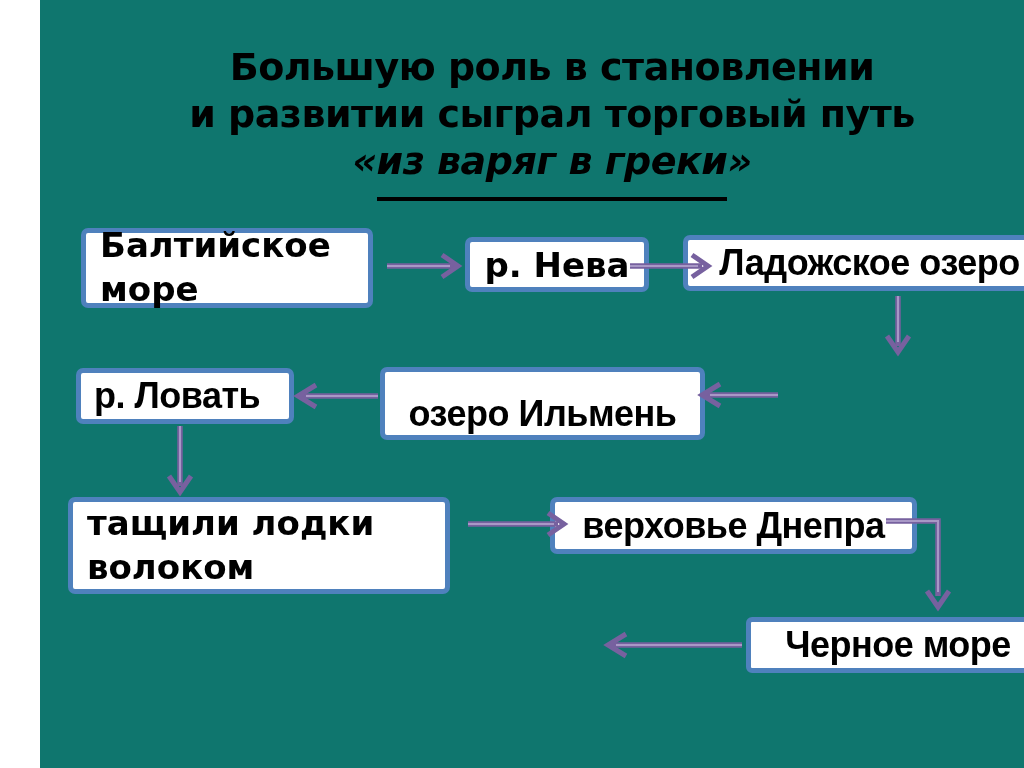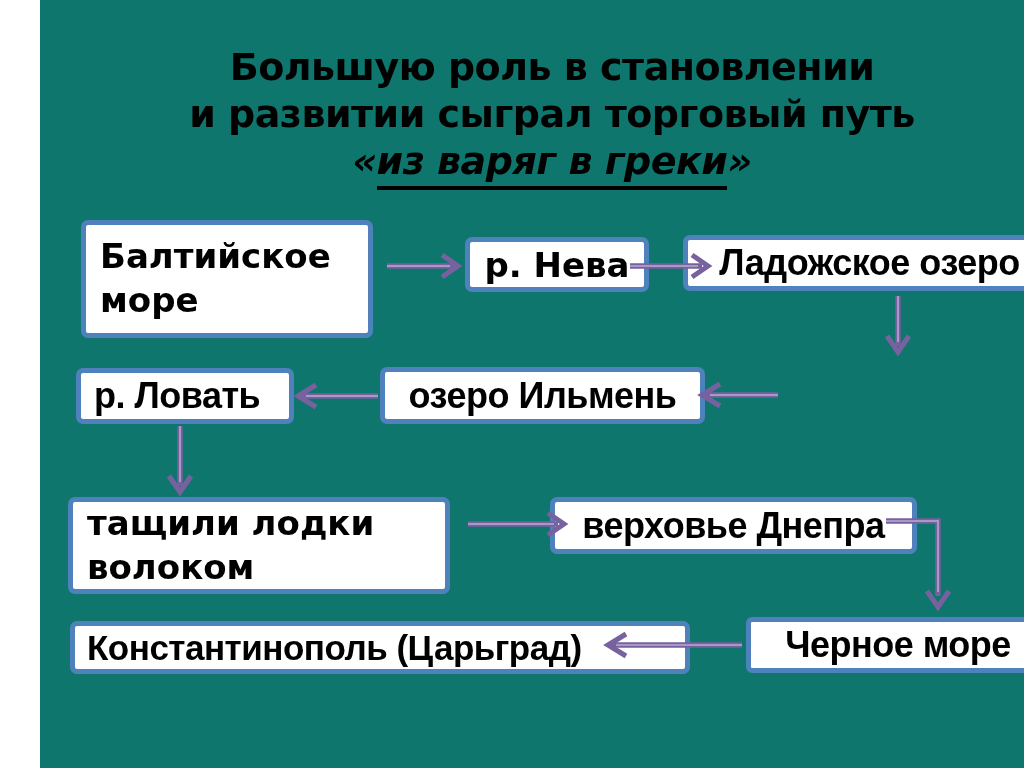--- a/index.html
+++ b/index.html
@@ -11,38 +11,38 @@
   
   .title{
     position:absolute;top:44px;left:0;width:100%;
     text-align:center;font-weight:bold;font-size:38px;line-height:47px;
     letter-spacing:-0.5px;
   }
   .title .em-line{font-size:38px;}
   .title .quote{font-style:italic;}
   .title .em{
     font-style:italic;
-    display:inline-block;border-bottom:4px solid #000;padding-bottom:1px;
+    display:inline-block;border-bottom:4px solid #000;padding-bottom:12px;
   }
   
   .node{
     position:absolute;box-sizing:border-box;background:#fff;
     border:5px solid var(--box-border);border-radius:7px;
     display:flex;align-items:center;font-weight:bold;color:#000;
     white-space:nowrap;
   }
   .wrap{white-space:normal;line-height:1.28;}
   .t-wide{font-family:"DejaVu Sans",sans-serif;}
   .t-narrow{font-family:"Liberation Sans",sans-serif;letter-spacing:-0.5px;}
   .center{justify-content:center;}
-  #box-baltic        {left:41px; top:220px;width:292px;height:118px;font-size:34px;padding-left:14px;}
+  #box-baltic        {left:41px; top:228px;width:292px;height:80px;font-size:34px;padding-left:14px;}
   #box-neva          {left:425px;top:237px;width:184px;height:55px;font-size:34px;}
   #box-ladoga        {left:643px;top:235px;width:373px;height:56px;font-size:36px;}
   #box-lovat         {left:36px; top:368px;width:218px;height:56px;font-size:36px;padding-left:13px;}
-  #box-ilmen         {left:340px;top:367px;width:325px;height:57px;font-size:36px;}
+  #box-ilmen         {left:340px;top:367px;width:325px;height:73px;font-size:36px;align-items:flex-end;}
   #box-volkhov       {left:740px;top:367px;width:238px;height:54px;font-size:33px;padding-left:18px;}
   #box-portage       {left:28px; top:497px;width:382px;height:97px;font-size:34px;padding-left:14px;}
   #box-dnieper       {left:510px;top:497px;width:367px;height:57px;font-size:36px;}
   #box-constantinople{left:30px; top:621px;width:620px;height:53px;font-size:35px;padding-left:12px;}
   #box-blacksea      {left:706px;top:617px;width:304px;height:56px;font-size:36px;border-radius:6px;}
   
   .arrows{position:absolute;left:0;top:0;pointer-events:none;}
   .shaft{stroke:var(--arrow);stroke-width:5.5;fill:none;}
   .core{stroke:var(--arrow-core);stroke-width:2;fill:none;}
   .head{stroke:var(--arrow);stroke-width:5;fill:none;stroke-linejoin:miter;}
@@ -71,23 +71,20 @@
     <span>р. Ловать</span>
   </div>
   <div class="node t-narrow center" id="box-ilmen">
     <span>озеро Ильмень</span>
   </div>
   <div class="node t-wide wrap" id="box-portage">
     <span>тащили лодки волоком</span>
   </div>
   <div class="node t-narrow center" id="box-dnieper">
     <span>верховье Днепра</span>
-  </div>
-  <div class="node t-narrow" id="box-constantinople">
-    <span>Константинополь (Царьград)</span>
   </div>
   <div class="node t-narrow center" id="box-blacksea">
     <span>Черное море</span>
   </div>
 
   <svg class="arrows" width="1024" height="768" viewBox="0 0 1024 768">
     <g>
       <path class="shaft" d="M347,266 L414,266"></path>
         <path class="core" d="M347,266 L410,266"></path>
       <path class="head" d="M402,255 L418,266 L402,277"></path>

